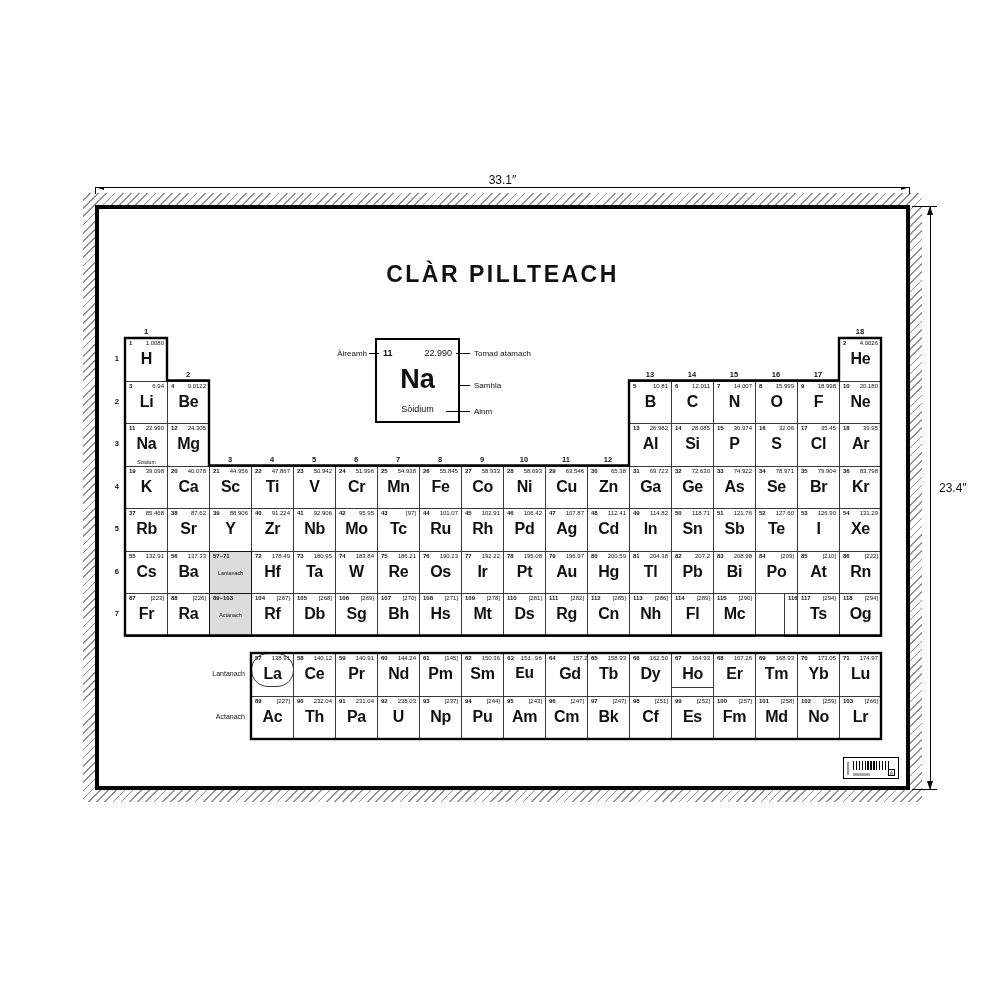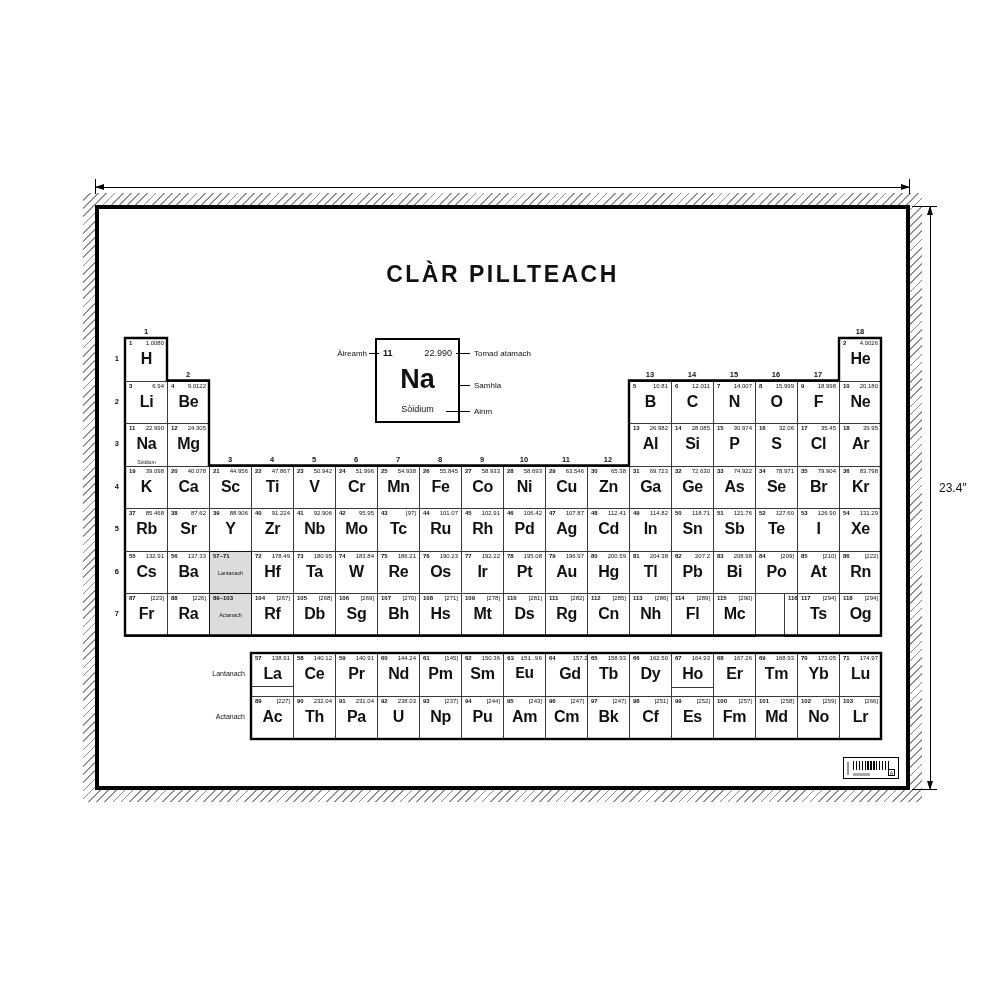--- a/index.html
+++ b/index.html
@@ -61,20 +61,21 @@
 
 <div id="canvas">
 
   <div id="hatch"></div>
 
   <div class="dimline-h" style="left:95px;top:187px;width:815px;"></div>
   <div class="arr left" style="left:95px;top:183.5px;"></div>
   <div class="arr right" style="left:901px;top:183.5px;"></div>
   <div class="dimline-v" style="left:95px;top:179px;height:15px;"></div>
   <div class="dimline-v" style="left:909px;top:179px;height:15px;"></div>
+  <div class="dimlabel" style="left:95px;width:815px;top:173px;text-align:center;padding:0;">33.1″</div>
 
   <div class="dimline-v" style="left:930px;top:206px;height:584px;"></div>
   <div class="arr up" style="left:926.5px;top:206px;"></div>
   <div class="arr down" style="left:926.5px;top:781px;"></div>
   <div class="dimline-h" style="left:912px;top:206px;width:25px;"></div>
   <div class="dimline-h" style="left:912px;top:789px;width:25px;"></div>
   <div class="dimlabel" style="left:936px;top:481px;">23.4″</div>
 
   <div id="poster">
     <div id="title">CLÀR PILLTEACH</div>
@@ -529,21 +530,21 @@
         <div class="cell" style="left: 698px; top: 384px; width: 43px; height: 43.5px;">
           <span class="en">117</span>
           <span class="em">[294]</span>
           <div class="es">Ts</div>
         </div>
         <div class="cell" style="left: 740px; top: 384px; width: 43px; height: 43.5px;">
           <span class="en">118</span>
           <span class="em">[294]</span>
           <div class="es">Og</div>
         </div>
-        <div class="cell" style="left: 152px; top: 444px; width: 43px; height: 34px;">
+        <div class="cell" style="left: 152px; top: 444px; width: 43px; height: 34px; border-radius: 18px;">
           <span class="en">57</span>
           <span class="em">138.91</span>
           <div class="es">La</div>
         </div>
         <div class="cell" style="left: 194px; top: 444px; width: 43px; height: 44px;">
           <span class="en">58</span>
           <span class="em">140.12</span>
           <div class="es">Ce</div>
         </div>
         <div class="cell" style="left: 236px; top: 444px; width: 43px; height: 44px;">

